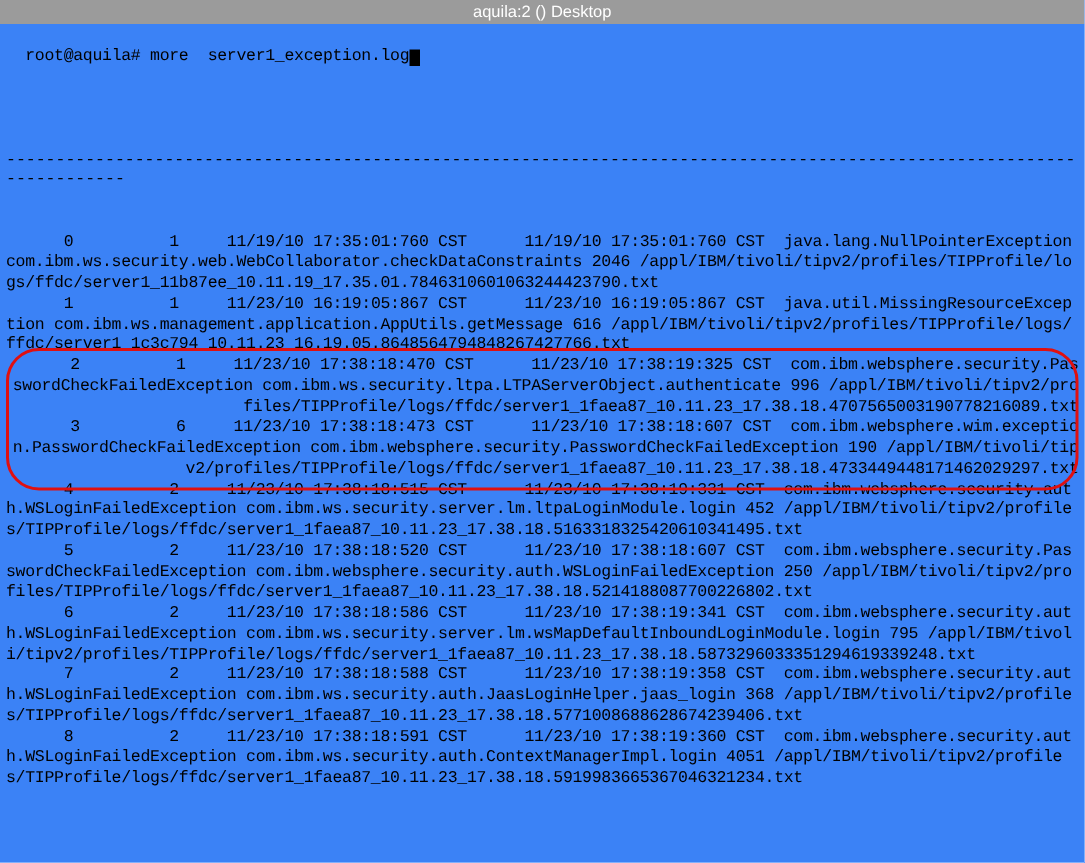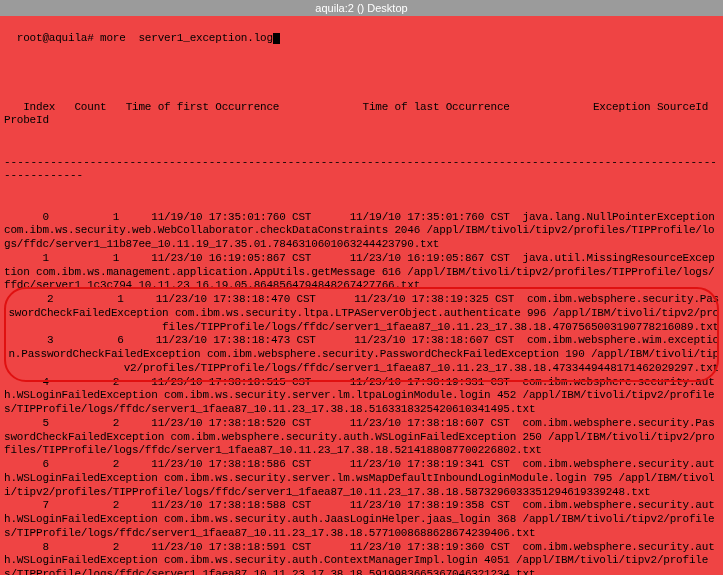--- a/index.html
+++ b/index.html
@@ -1,18 +1,18 @@
 <!DOCTYPE html>
 <html><head>
 <meta charset="utf-8">
 <style>
   * { margin: 0; padding: 0; box-sizing: border-box; }
   body { font-family: "Courier New", monospace; font-size: 11px; background: #fff; width: 723px; height: 575px; overflow: hidden; }
   .titlebar { background: #9b9b9b; color: #fff; text-align: center; height: 16px; line-height: 16px; font-family: sans-serif; font-size: 11px; }
-  .term { background: #ef4444; color: #000; padding: 2px 4px; height: calc(100% - 16px); overflow: hidden; white-space: pre-wrap; word-break: break-all; line-height: 1.25; letter-spacing: -0.2px; }
+  .term { background: #3b82f6; color: #000; padding: 2px 4px; height: calc(100% - 16px); overflow: hidden; white-space: pre-wrap; word-break: break-all; line-height: 1.25; letter-spacing: -0.2px; }
   .cursor { display: inline-block; background: #000; width: 7px; height: 11px; vertical-align: text-bottom; }
   .hdr, .line { display: block; }
   .sep { display: block; letter-spacing: 0; overflow: hidden; }
   .circled { position: relative; text-align: right; }
   .circled::before {
     content: "";
     position: absolute;
     left: 0; right: 0; top: -6px; bottom: -6px;
     border: 2px solid #e01010;
     border-radius: 22px;
@@ -22,16 +22,15 @@
 </head>
 <body>
 
 <div class="titlebar">
   <span>aquila:2 () Desktop</span>
 </div>
 
 <div class="term">
   <span>root@aquila# </span><span>more  server1_exception.log</span><span class="cursor"></span>
   <span class="line">&nbsp;</span>
-  <span class="hdr">   Index   Count   Time of first Occurrence             Time of last Occurrence             Exception SourceId ProbeId</span>
   <span class="sep">------------------------------------------------------------------------------------------------------------------------</span>
   <div id="rows-container"><span class="line">      0          1     11/19/10 17:35:01:760 CST      11/19/10 17:35:01:760 CST  java.lang.NullPointerException com.ibm.ws.security.web.WebCollaborator.checkDataConstraints 2046 /appl/IBM/tivoli/tipv2/profiles/TIPProfile/logs/ffdc/server1_11b87ee_10.11.19_17.35.01.7846310601063244423790.txt</span><span class="line">      1          1     11/23/10 16:19:05:867 CST      11/23/10 16:19:05:867 CST  java.util.MissingResourceException com.ibm.ws.management.application.AppUtils.getMessage 616 /appl/IBM/tivoli/tipv2/profiles/TIPProfile/logs/ffdc/server1_1c3c794_10.11.23_16.19.05.8648564794848267427766.txt</span><div class="circled"><span class="line">      2          1     11/23/10 17:38:18:470 CST      11/23/10 17:38:19:325 CST  com.ibm.websphere.security.PasswordCheckFailedException com.ibm.ws.security.ltpa.LTPAServerObject.authenticate 996 /appl/IBM/tivoli/tipv2/profiles/TIPProfile/logs/ffdc/server1_1faea87_10.11.23_17.38.18.4707565003190778216089.txt</span><span class="line">      3          6     11/23/10 17:38:18:473 CST      11/23/10 17:38:18:607 CST  com.ibm.websphere.wim.exception.PasswordCheckFailedException com.ibm.websphere.security.PasswordCheckFailedException 190 /appl/IBM/tivoli/tipv2/profiles/TIPProfile/logs/ffdc/server1_1faea87_10.11.23_17.38.18.4733449448171462029297.txt</span></div><span class="line">      4          2     11/23/10 17:38:18:515 CST      11/23/10 17:38:19:331 CST  com.ibm.websphere.security.auth.WSLoginFailedException com.ibm.ws.security.server.lm.ltpaLoginModule.login 452 /appl/IBM/tivoli/tipv2/profiles/TIPProfile/logs/ffdc/server1_1faea87_10.11.23_17.38.18.5163318325420610341495.txt</span><span class="line">      5          2     11/23/10 17:38:18:520 CST      11/23/10 17:38:18:607 CST  com.ibm.websphere.security.PasswordCheckFailedException com.ibm.websphere.security.auth.WSLoginFailedException 250 /appl/IBM/tivoli/tipv2/profiles/TIPProfile/logs/ffdc/server1_1faea87_10.11.23_17.38.18.5214188087700226802.txt</span><span class="line">      6          2     11/23/10 17:38:18:586 CST      11/23/10 17:38:19:341 CST  com.ibm.websphere.security.auth.WSLoginFailedException com.ibm.ws.security.server.lm.wsMapDefaultInboundLoginModule.login 795 /appl/IBM/tivoli/tipv2/profiles/TIPProfile/logs/ffdc/server1_1faea87_10.11.23_17.38.18.5873296033351294619339248.txt</span><span class="line">      7          2     11/23/10 17:38:18:588 CST      11/23/10 17:38:19:358 CST  com.ibm.websphere.security.auth.WSLoginFailedException com.ibm.ws.security.auth.JaasLoginHelper.jaas_login 368 /appl/IBM/tivoli/tipv2/profiles/TIPProfile/logs/ffdc/server1_1faea87_10.11.23_17.38.18.5771008688628674239406.txt</span><span class="line">      8          2     11/23/10 17:38:18:591 CST      11/23/10 17:38:19:360 CST  com.ibm.websphere.security.auth.WSLoginFailedException com.ibm.ws.security.auth.ContextManagerImpl.login 4051 /appl/IBM/tivoli/tipv2/profiles/TIPProfile/logs/ffdc/server1_1faea87_10.11.23_17.38.18.5919983665367046321234.txt</span></div>
 </div>
 
 </body></html>

